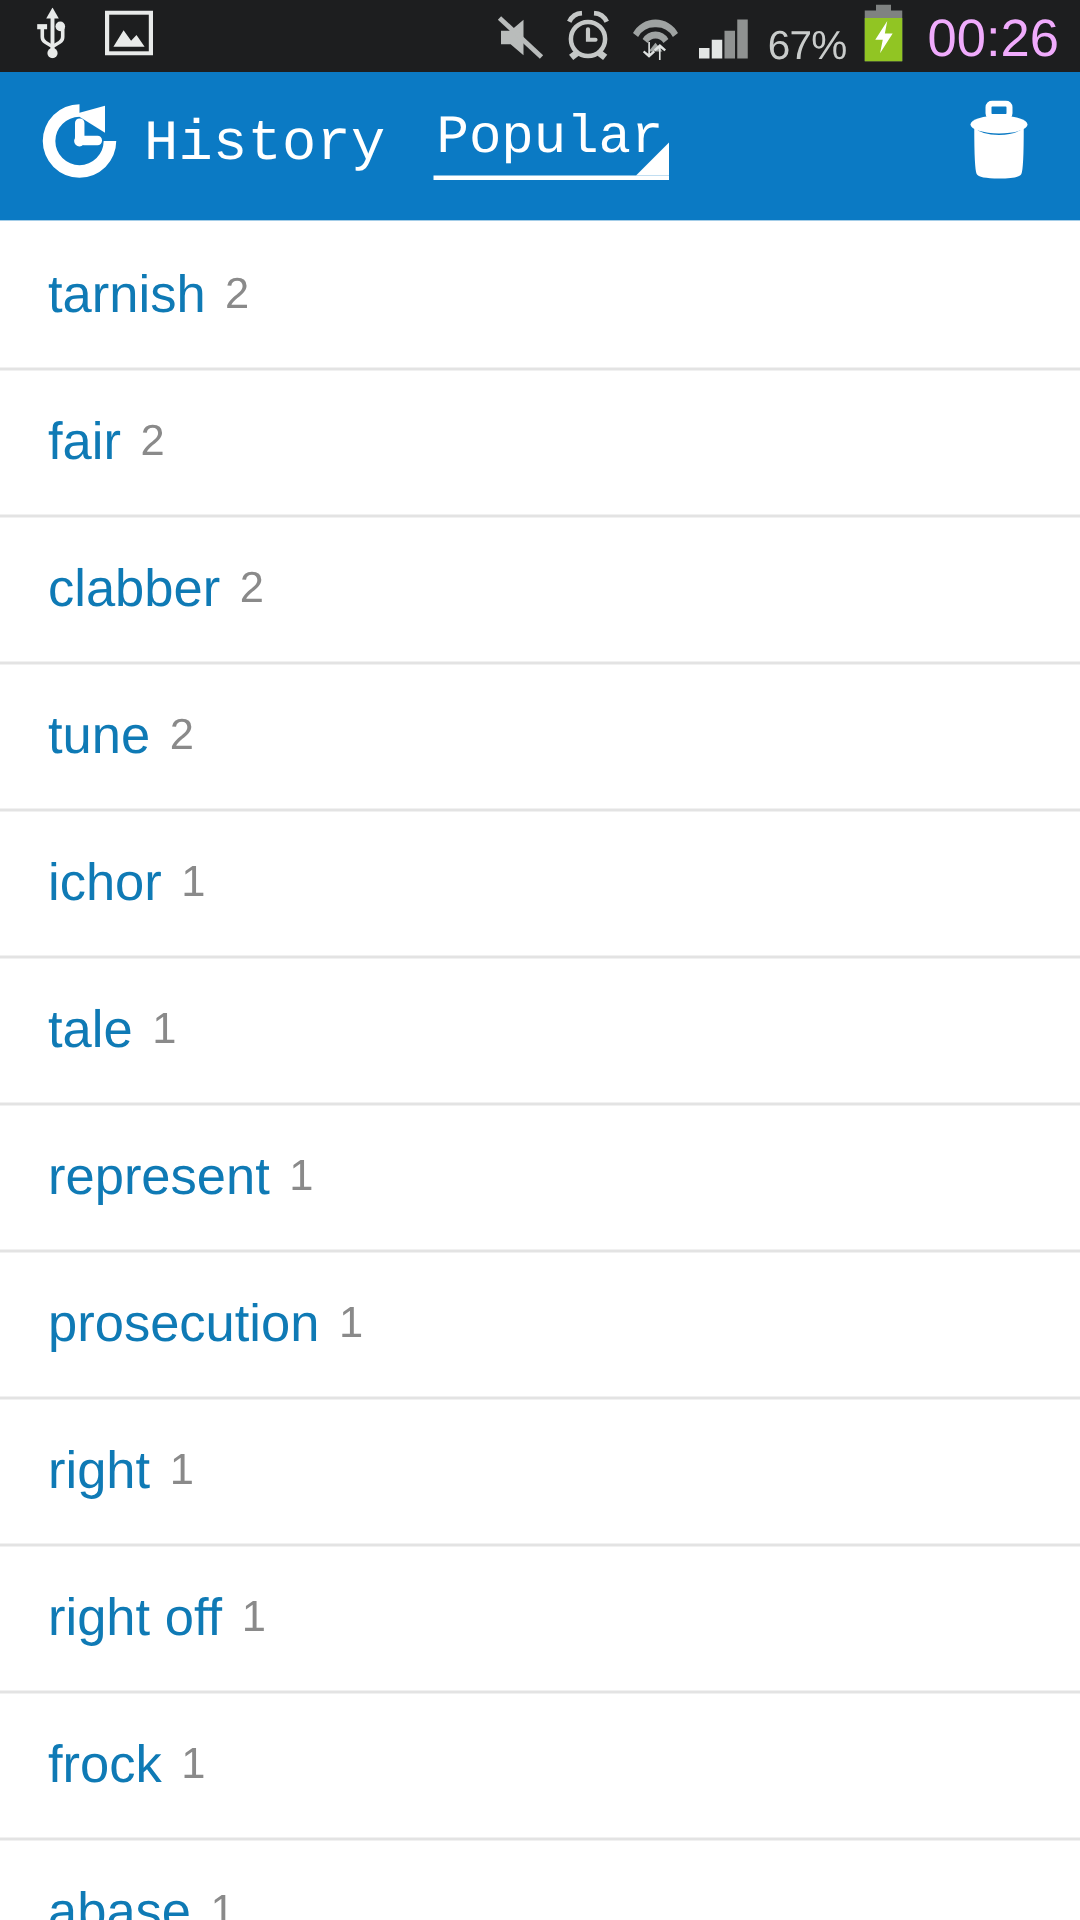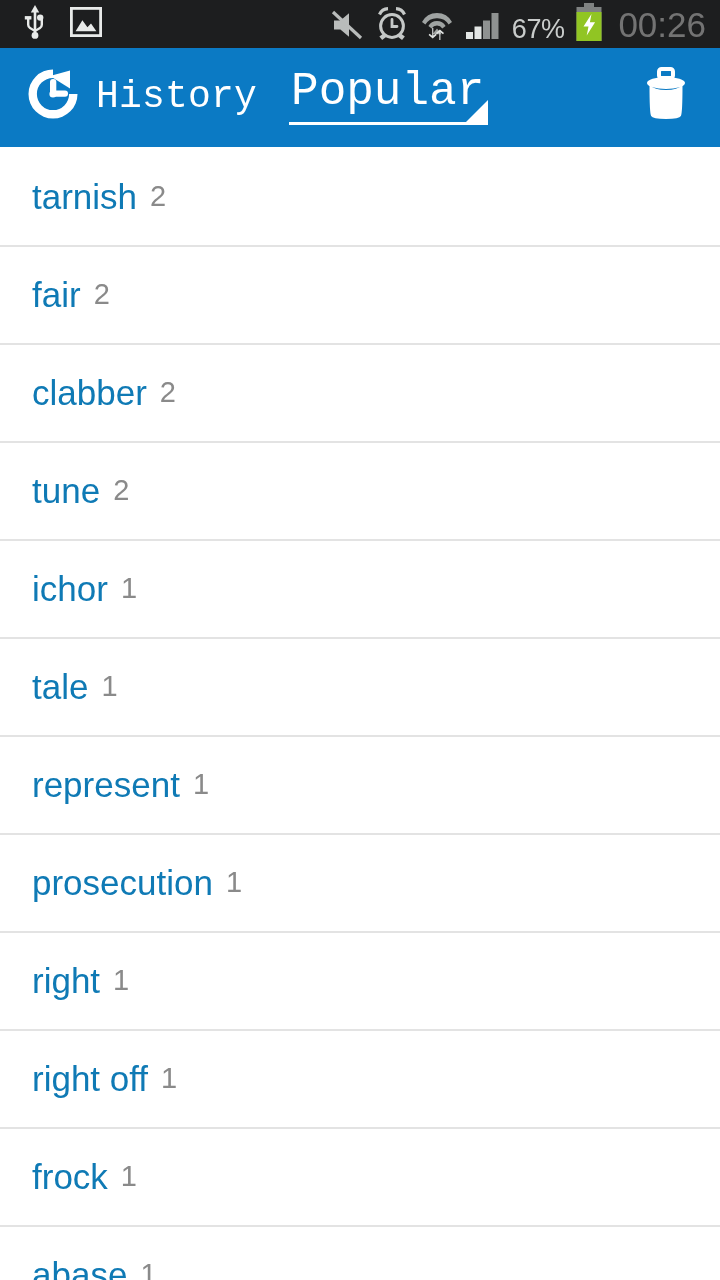--- a/index.html
+++ b/index.html
@@ -19,21 +19,21 @@
     padding:0 14px 0 22px;
   }
   #status-left{ display:flex; align-items:center; gap:22px; }
   #status-right{ margin-left:auto; display:flex; align-items:flex-end; gap:11px; }
   .sb-icon{ display:block; }
   #battery-pct{
     color:#c9cccb; font-size:27px; letter-spacing:-0.5px;
     font-family:"Liberation Sans", sans-serif;
   }
   #clock{
-    color:#737373; font-size:35px; letter-spacing:0px;
+    color:#f0abfc; font-size:35px; letter-spacing:0px;
     margin-left:4px;
     font-family:"Liberation Sans", sans-serif;
   }
 
   
   #action-bar{
     position:relative;
     width:720px; height:99px;
     background:#0b7ac4;
     display:flex; align-items:center;
@@ -47,21 +47,21 @@
     margin-top:-2px;
   }
   #spinner{
     margin-left:32px; margin-top:-2px;
     position:relative;
     min-width:148px;
     padding-bottom:10px;
     cursor:pointer;
   }
   #spinner-label{
-    color:#ffffff; font-size:46px; font-weight:400;
+    color:#ffffff; font-size:36px; font-weight:400;
     line-height:1; display:block; padding:0 4px 0 2px;
   }
   #spinner-underline{
     position:absolute; left:0; right:0; bottom:0;
     height:3px; background:#ffffff;
   }
   #spinner-caret{
     position:absolute; right:0; bottom:3px;
     width:0; height:0;
     border-left:22px solid transparent;

